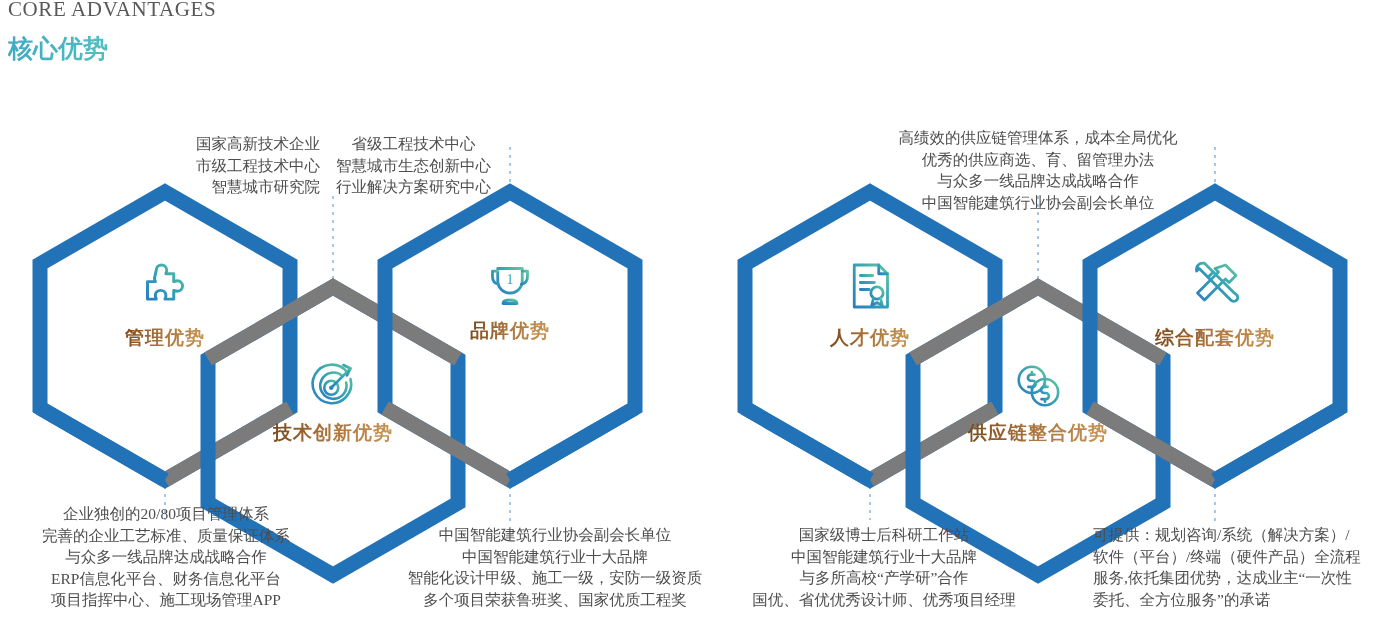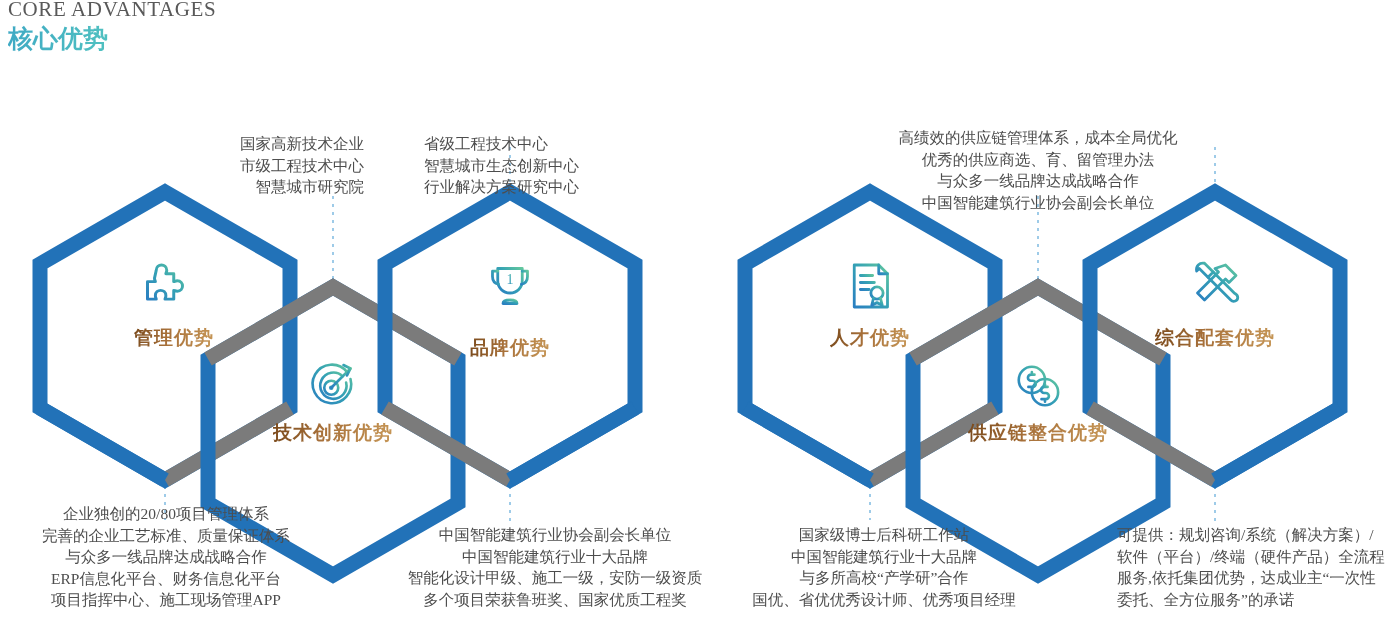--- a/index.html
+++ b/index.html
@@ -34,20 +34,21 @@
   #heading .cn {
     font-family: "DejaVu Sans", "Liberation Sans", sans-serif;
     font-size: 25px;
     font-weight: bold;
     line-height: 34px;
     white-space: nowrap;
     background: linear-gradient(100deg, #3fa9c4 0%, #52c4c0 55%, #76d2c4 100%);
     -webkit-background-clip: text;
     background-clip: text;
     color: transparent;
+    margin-top: 10px;
     -webkit-text-fill-color: transparent;
   }
 
   
   #stage {
     position: absolute;
     left: 0; top: 0;
     width: 1400px;
     height: 618px;
     pointer-events: none;
@@ -84,34 +85,34 @@
   .tblock {
     position: absolute;
     font-family: "Liberation Serif", "DejaVu Serif", serif;
     font-size: 15.5px;
     line-height: 21.5px;
     color: #4d4d4d;
     white-space: nowrap;
   }
   .tblock.center { text-align: center; transform: translateX(-50%); }
   .tblock.left   { text-align: left; }
-  .tblock.wrap   { white-space: normal; margin-left: 24px; }
+  .tblock.wrap   { white-space: normal; }
 
   .two-col {
     position: absolute;
     display: flex;
     gap: 16px;
     font-family: "Liberation Serif", "DejaVu Serif", serif;
     font-size: 15.5px;
     line-height: 21.5px;
     color: #4d4d4d;
   }
   .two-col .col-l { text-align: right; white-space: nowrap; }
-  .two-col .col-r { text-align: left;  white-space: nowrap; }
-  .two-col .ln { display: block; margin-left: 44px; }
+  .two-col .col-r { text-align: center;  white-space: nowrap; }
+  .two-col .ln { display: block; }
 </style>
 </head>
 <body>
 
 <div id="heading">
   <div class="en">CORE ADVANTAGES</div>
   <div class="cn">核心优势</div>
 </div>
 
 <div id="stage">
@@ -263,23 +264,23 @@
           <stop offset="55%" stop-color="#35a3b4"></stop>
           <stop offset="100%" stop-color="#62c79d"></stop>
     </linearGradient>
       </defs>
     <path d="M44 8 l12 12 l-8 8 l-4-4 l-24 24 l-8-8 l24-24 l-4-4 z"></path>
     <path d="M14 12 l10 10 l6-6 l-10-10 c-6-1-10 3-9 9 z"></path>
     <path d="M24 22 l26 26 c3 3 8 1 8-3 c0-3-2-4-4-5 L30 16"></path>
   </svg>
 </div>
 
-<div class="hex-label" style="left:165px; top:325px;margin-left:9px;">管理优势</div>
+<div class="hex-label" style="left:165px; top:325px;">管理优势</div>
 <div class="hex-label" style="left:333px; top:420px;">技术创新优势</div>
-<div class="hex-label" style="left:510px; top:335px;">品牌优势</div>
+<div class="hex-label" style="left:510px; top:318px;">品牌优势</div>
 <div class="hex-label" style="left:870px; top:325px;">人才优势</div>
 <div class="hex-label" style="left:1038px; top:420px;">供应链整合优势</div>
 <div class="hex-label" style="left:1215px; top:325px;text-align:right;">综合配套优势</div>
 
 <div class="two-col" style="left:196px; top:133px;">
   <div class="col-l">
     <span class="ln">国家高新技术企业</span>
     <span class="ln">市级工程技术中心</span>
     <span class="ln">智慧城市研究院</span>
   </div>

